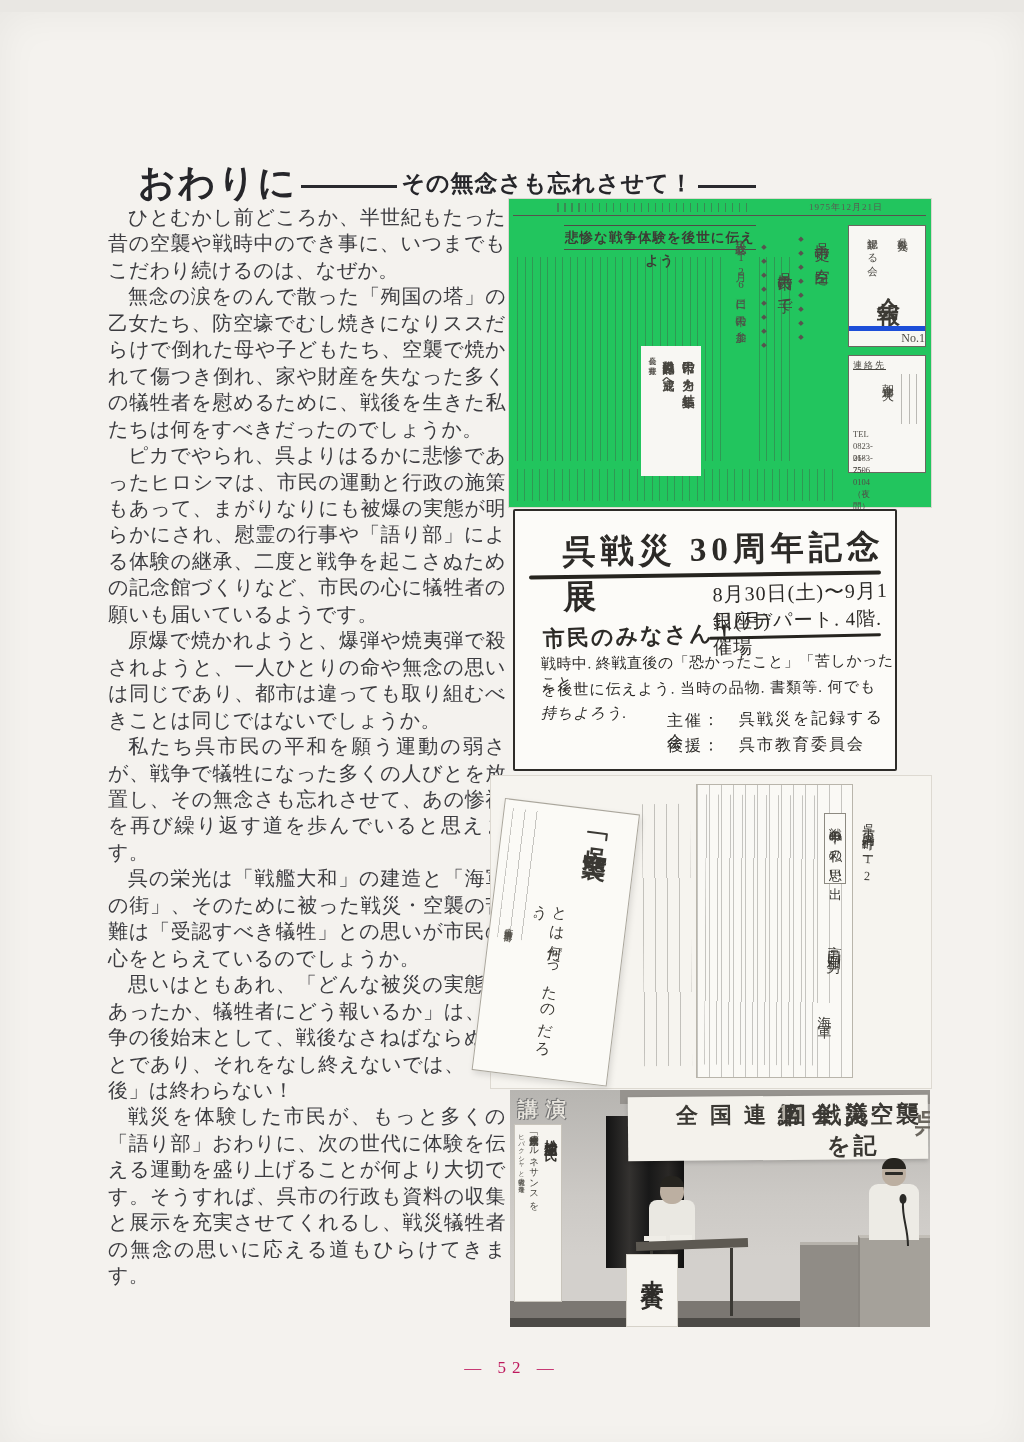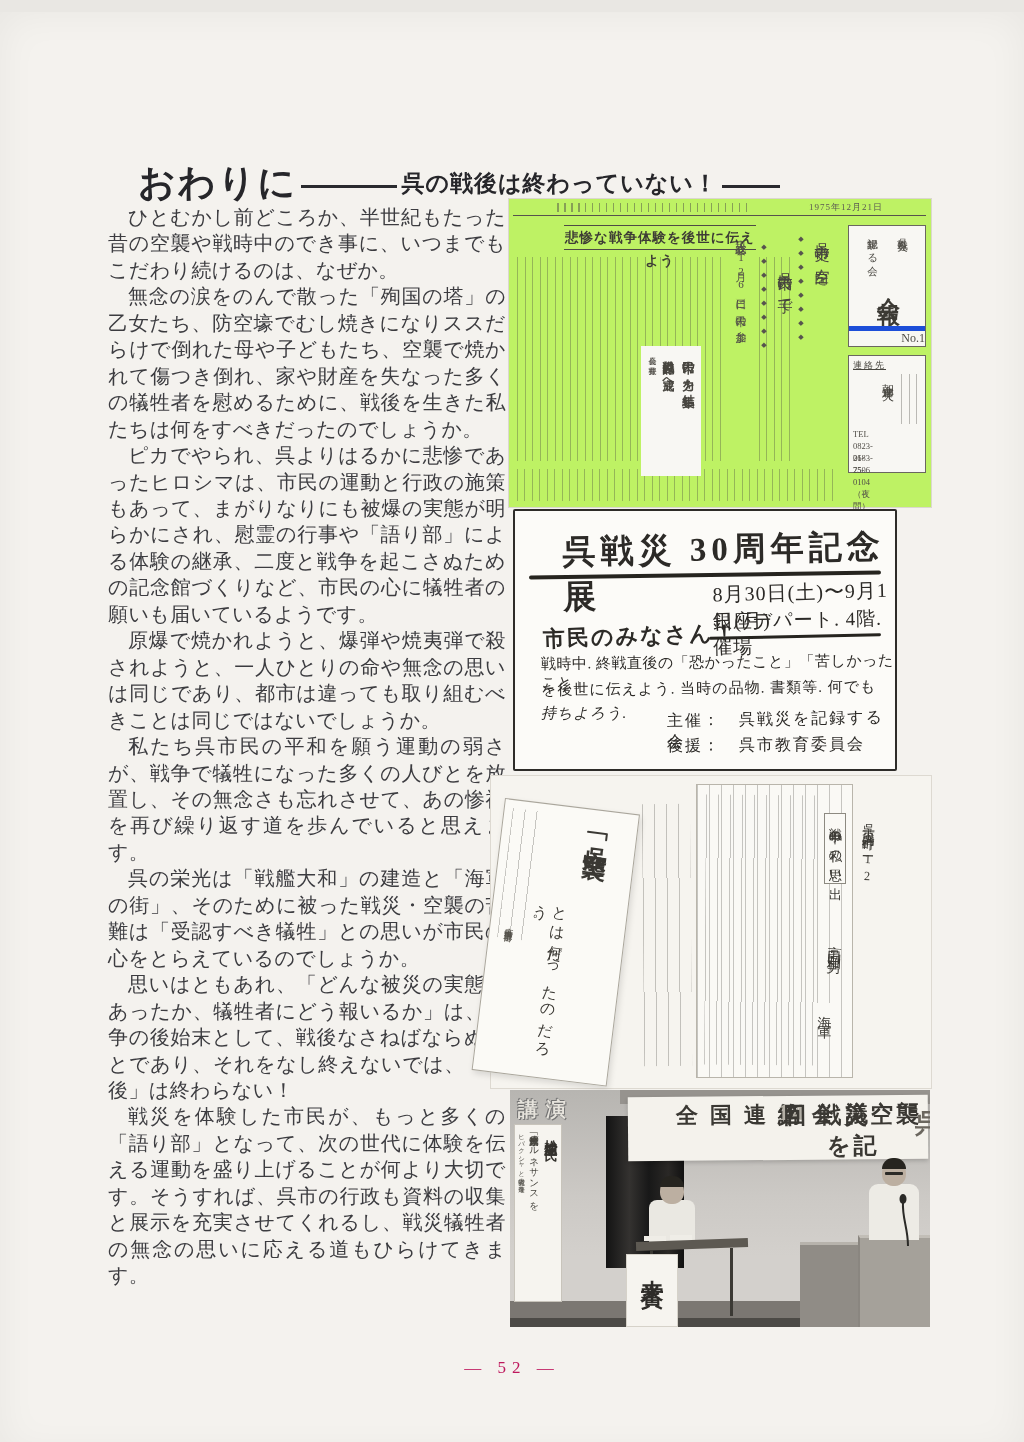--- a/index.html
+++ b/index.html
@@ -19,21 +19,21 @@
   .body-col{position:absolute;left:108px;top:192px;width:398px;font-size:20px;line-height:26.45px;
         text-align:justify;letter-spacing:.4px;}
   .body-col p{margin:0;text-indent:1em;}
   
   .vtext{writing-mode:vertical-rl;text-orientation:upright;}
   .vstripes{background:repeating-linear-gradient(to right,rgba(72,70,64,.35) 0 1px,transparent 1px 7.5px);}
   .hstripes{background:repeating-linear-gradient(to right,rgba(80,78,72,.5) 0 1.5px,transparent 1.5px 7px);}
   .hand-stripes{background:repeating-linear-gradient(to right,rgba(62,60,54,.28) 0 1px,transparent 1px 12px);}
   figure{margin:0;}
   
-  .newsletter{position:absolute;left:508px;top:186px;width:422px;height:308px;background:#bef264;
+  .newsletter{position:absolute;left:508px;top:186px;width:422px;height:308px;background:#22c55e;
         border:1px solid #dbd7cf;color:#47453f;}
   .newsletter *{position:absolute;}
   .nl-topline{left:48px;top:4px;width:190px;height:9px;}
   .nl-date{left:300px;top:2px;font-size:9px;letter-spacing:1px;color:#5a5852;}
   .nl-rule{left:4px;top:16px;width:413px;border-top:1.5px solid #56534d;}
   .nl-hbox{left:55px;top:26px;width:192px;height:23px;border-top:1.7px solid #4e4b45;border-bottom:1.7px solid #4e4b45;
         font-size:13.5px;font-weight:bold;text-align:center;line-height:23px;letter-spacing:1px;color:#3d3b35;}
   .nl-h1a{left:303px;top:32px;height:160px;font-size:15px;letter-spacing:2px;}
   .nl-h1b{left:266px;top:62px;height:130px;font-size:15px;letter-spacing:2px;}
   .nl-dots1{left:288px;top:36px;height:150px;font-size:7px;color:#57544e;letter-spacing:6px;}
@@ -133,33 +133,33 @@
         letter-spacing:6px;color:#be185d;}
 </style>
 </head>
 <body>
 
 <div class="page">
 
   <header class="title-row">
     <h1>おわりに</h1>
     <div class="tdash d1"></div>
-    <h2>呉の戦後は終わっていない！</h2>
+    <h2>その無念さも忘れさせて！</h2>
     <div class="tdash d2"></div>
   </header>
 
   <section class="body-col">
     <p>ひとむかし前どころか、半世紀もたった昔の空襲や戦時中のでき事に、いつまでもこだわり続けるのは、なぜか。</p>
     <p>無念の涙をのんで散った「殉国の塔」の乙女たち、防空壕でむし焼きになりススだらけで倒れた母や子どもたち、空襲で焼かれて傷つき倒れ、家や財産を失なった多くの犠牲者を慰めるために、戦後を生きた私たちは何をすべきだったのでしょうか。</p>
     <p>ピカでやられ、呉よりはるかに悲惨であったヒロシマは、市民の運動と行政の施策もあって、まがりなりにも被爆の実態が明らかにされ、慰霊の行事や「語り部」による体験の継承、二度と戦争を起こさぬための記念館づくりなど、市民の心に犠牲者の願いも届いているようです。</p>
     <p>原爆で焼かれようと、爆弾や焼夷弾で殺されようと、一人ひとりの命や無念の思いは同じであり、都市は違っても取り組むべきことは同じではないでしょうか。</p>
     <p>私たち呉市民の平和を願う運動の弱さが、戦争で犠牲になった多くの人びとを放置し、その無念さも忘れさせて、あの惨禍を再び繰り返す道を歩んでいると思えます。</p>
     <p>呉の栄光は「戦艦大和」の建造と「海軍の街」、そのために被った戦災・空襲の苦難は「受認すべき犠牲」との思いが市民の心をとらえているのでしょうか。</p>
     <p>思いはともあれ、「どんな被災の実態であったか、犠牲者にどう報いるか」は、戦争の後始末として、戦後なさねばならぬことであり、それをなし終えないでは、「戦後」は終わらない！</p>
-    <p>戦災を体験した市民が、もっと多くの「語り部」となって、次の世代に体験を伝える運動を盛り上げることが何より大切です。そうすれば、呉市の行政も資料の収集と展示を充実させてくれるし、戦災犠牲者の無念の思いに応える道もひらけてきます。</p>
+    <p>戦災を体験した市民が、もっと多くの「語り部」おわりに、次の世代に体験を伝える運動を盛り上げることが何より大切です。そうすれば、呉市の行政も資料の収集と展示を充実させてくれるし、戦災犠牲者の無念の思いに応える道もひらけてきます。</p>
   </section>
 
   <figure class="newsletter">
     <div class="nl-topline hstripes"></div>
     <div class="nl-date">1975年12月21日</div>
     <div class="nl-rule"></div>
     <div class="nl-hbox">悲惨な戦争体験を後世に伝えよう</div>
     <div class="nl-h1a vtext">呉市史の空白を</div>
     <div class="nl-dots1 vtext">◆◆◆◆◆◆◆◆</div>
     <div class="nl-h1b vtext">呉市民の手で</div>

